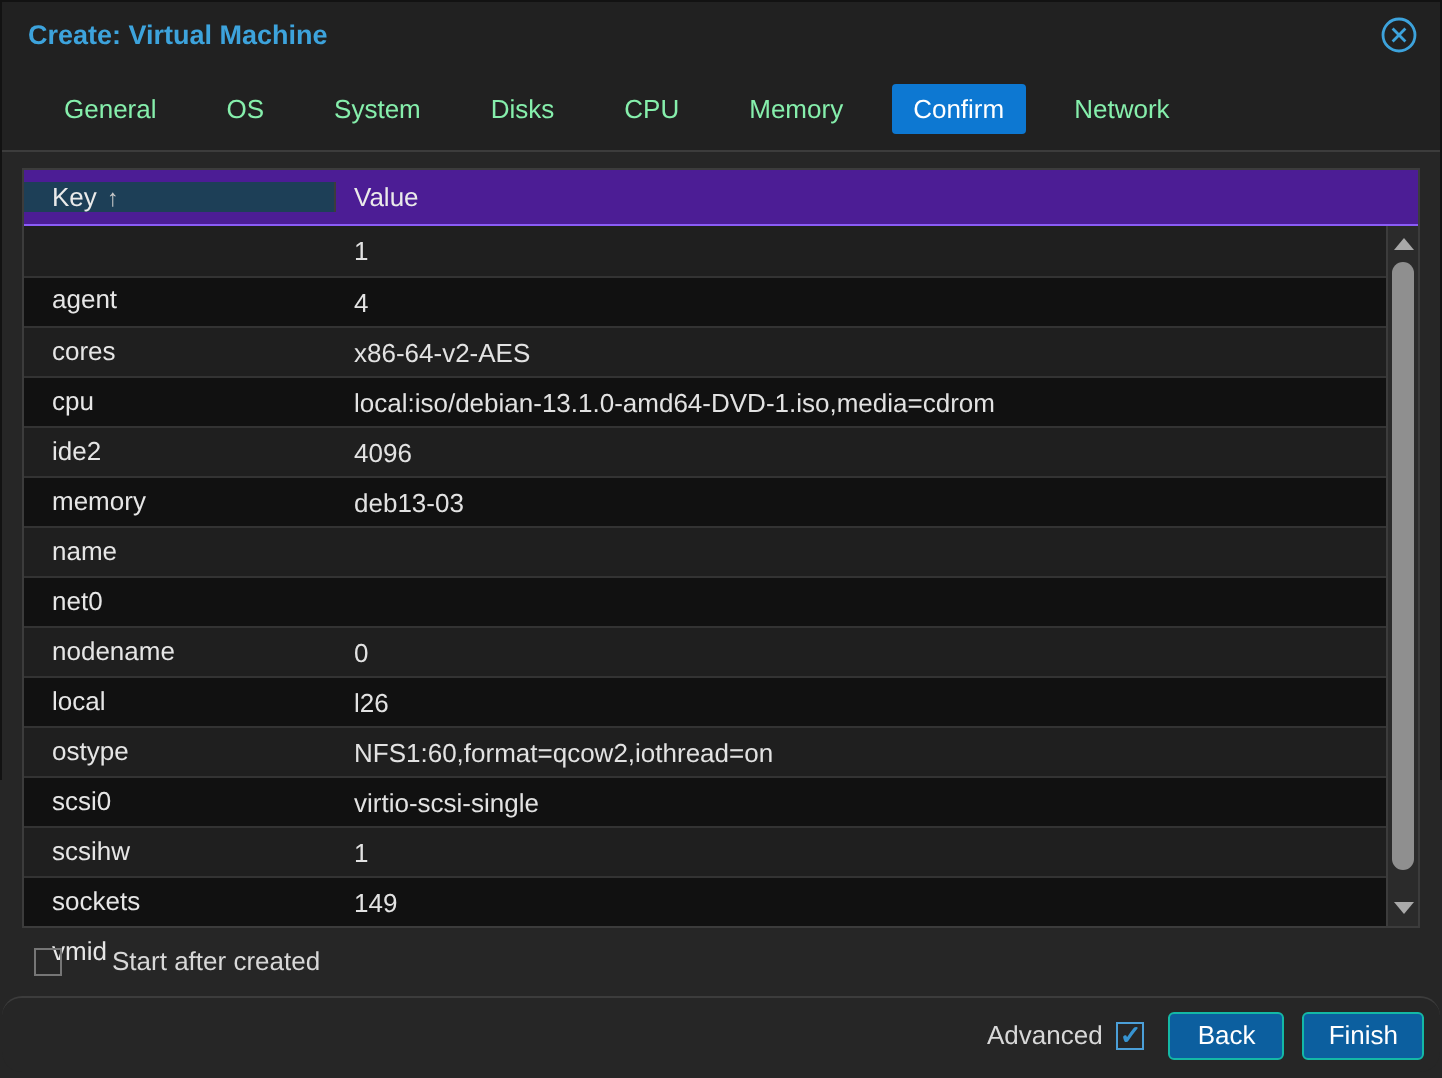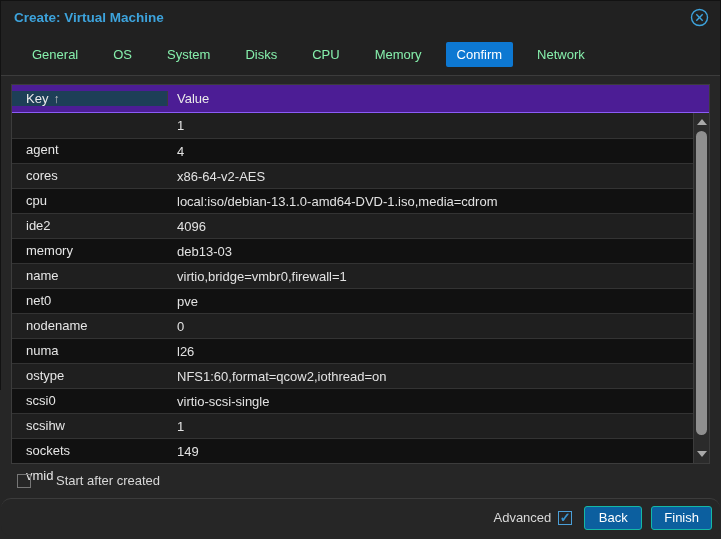--- a/index.html
+++ b/index.html
@@ -182,28 +182,26 @@
             <div class="row">
               <div class="cell-key">memory</div>
               <div class="cell-value">4096</div>
             </div>
             <div class="row">
               <div class="cell-key">name</div>
               <div class="cell-value">deb13-03</div>
             </div>
             <div class="row">
               <div class="cell-key">net0</div>
-              <div class="cell-value">virtio,bridge=vmbr0,firewall=1</div>
             </div>
             <div class="row">
               <div class="cell-key">nodename</div>
-              <div class="cell-value">pve</div>
-            </div>
-            <div class="row">
-              <div class="cell-key">numa</div>
+            </div>
+            <div class="row">
+              <div class="cell-key">local</div>
               <div class="cell-value">0</div>
             </div>
             <div class="row">
               <div class="cell-key">ostype</div>
               <div class="cell-value">l26</div>
             </div>
             <div class="row">
               <div class="cell-key">scsi0</div>
               <div class="cell-value">NFS1:60,format=qcow2,iothread=on</div>
             </div>

